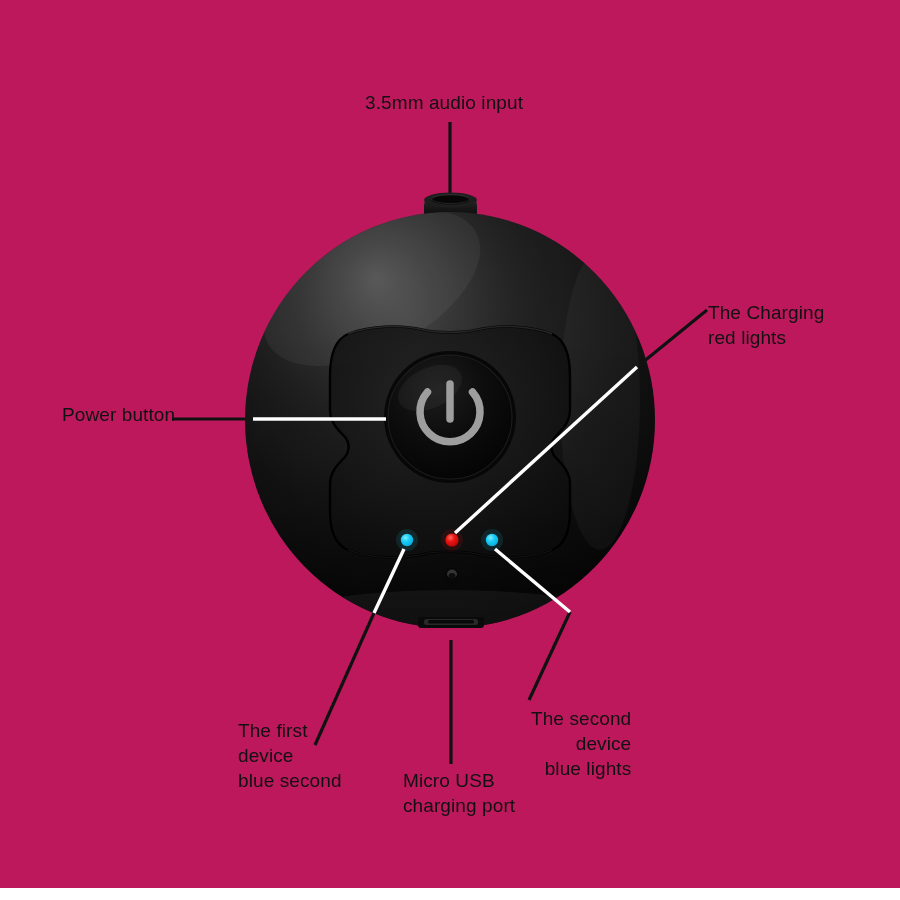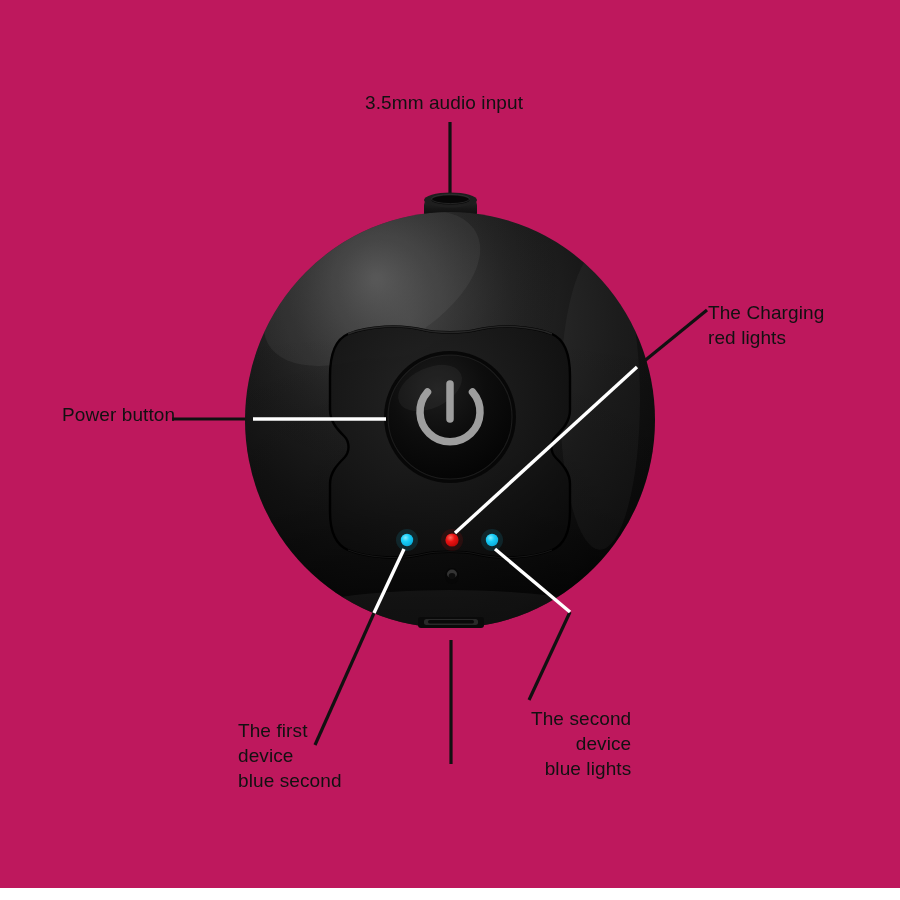--- a/index.html
+++ b/index.html
@@ -219,18 +219,20 @@
 
   <div class="callout-label lbl-charging">The Charging
 red lights</div>
 
   <div class="callout-label lbl-power">Power button</div>
 
   <div class="callout-label lbl-first">The first
 device
 blue second</div>
 
+  <div class="callout-label lbl-usb">Micro USB
+charging port</div>
 
   <div class="callout-label lbl-second">The second
 device
 blue lights</div>
 
 </div>
 
 </body></html>

